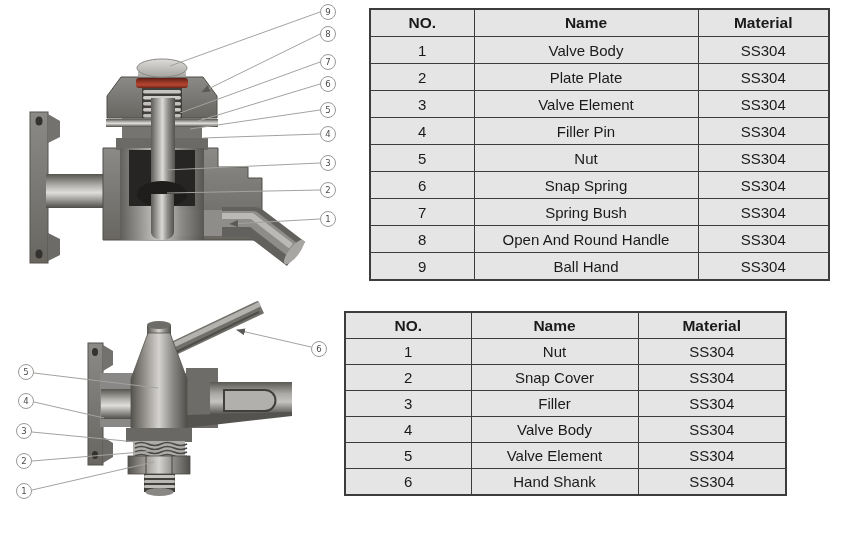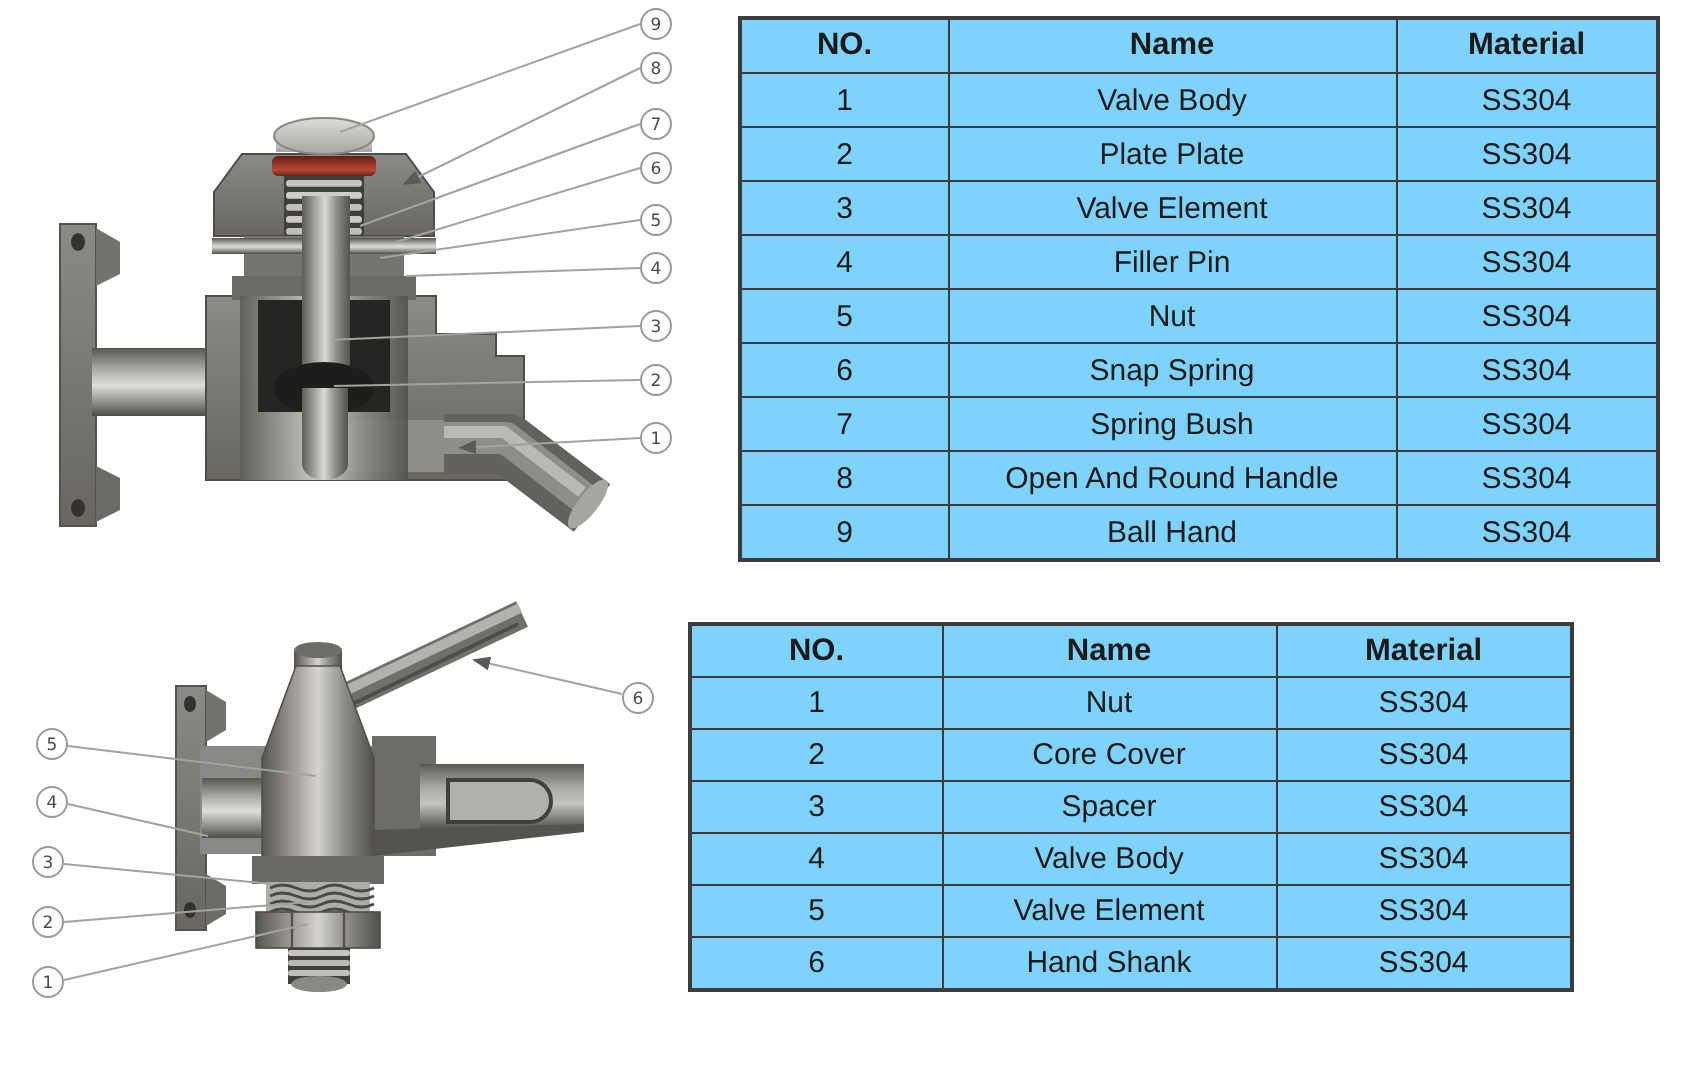--- a/index.html
+++ b/index.html
@@ -3,21 +3,21 @@
 <meta charset="utf-8">
 <style>
   html,body{margin:0;padding:0;}
   body{width:849px;height:539px;background:#ffffff;position:relative;overflow:hidden;
        font-family:"Liberation Sans",sans-serif;}
   .stage{position:absolute;inset:0;}
   svg.diagram{position:absolute;}
   #diagram1{left:0;top:0;}
   #diagram2{left:0;top:295px;}
   table.tbl{position:absolute;border-collapse:collapse;table-layout:fixed;
-            font-size:15px;color:#1a1a1a;text-align:center;background:#7dd3fc;
+            font-size:15px;color:#1a1a1a;text-align:center;background:#e5e5e5;
             border:2px solid #3c3c3c;}
   table.tbl th,table.tbl td{border:1px solid #3c3c3c;padding:0 4px;vertical-align:middle;
             white-space:nowrap;overflow:hidden;}
   table.tbl th{font-weight:bold;font-size:15.5px;}
   #table1{left:369px;top:8px;width:459px;}
   #table1 th,#table1 td{height:26px;}
   #table2{left:344px;top:311px;width:441px;}
   #table2 th,#table2 td{height:25px;}
   .callout-circle{fill:#ffffff;stroke:#999996;stroke-width:1;}
   .callout-num{font-family:"DejaVu Sans",sans-serif;font-size:8.5px;fill:#4a4a4a;
@@ -343,26 +343,26 @@
       <th>Name</th>
       <th>Material</th>
     </tr>
     <tr>
           <td>1</td>
           <td>Nut</td>
           <td>SS304</td>
         </tr>
     <tr>
           <td>2</td>
-          <td>Core Cover</td>
+          <td>Snap Cover</td>
           <td>SS304</td>
         </tr>
     <tr>
           <td>3</td>
-          <td>Spacer</td>
+          <td>Filler</td>
           <td>SS304</td>
         </tr>
     <tr>
           <td>4</td>
           <td>Valve Body</td>
           <td>SS304</td>
         </tr>
     <tr>
           <td>5</td>
           <td>Valve Element</td>

